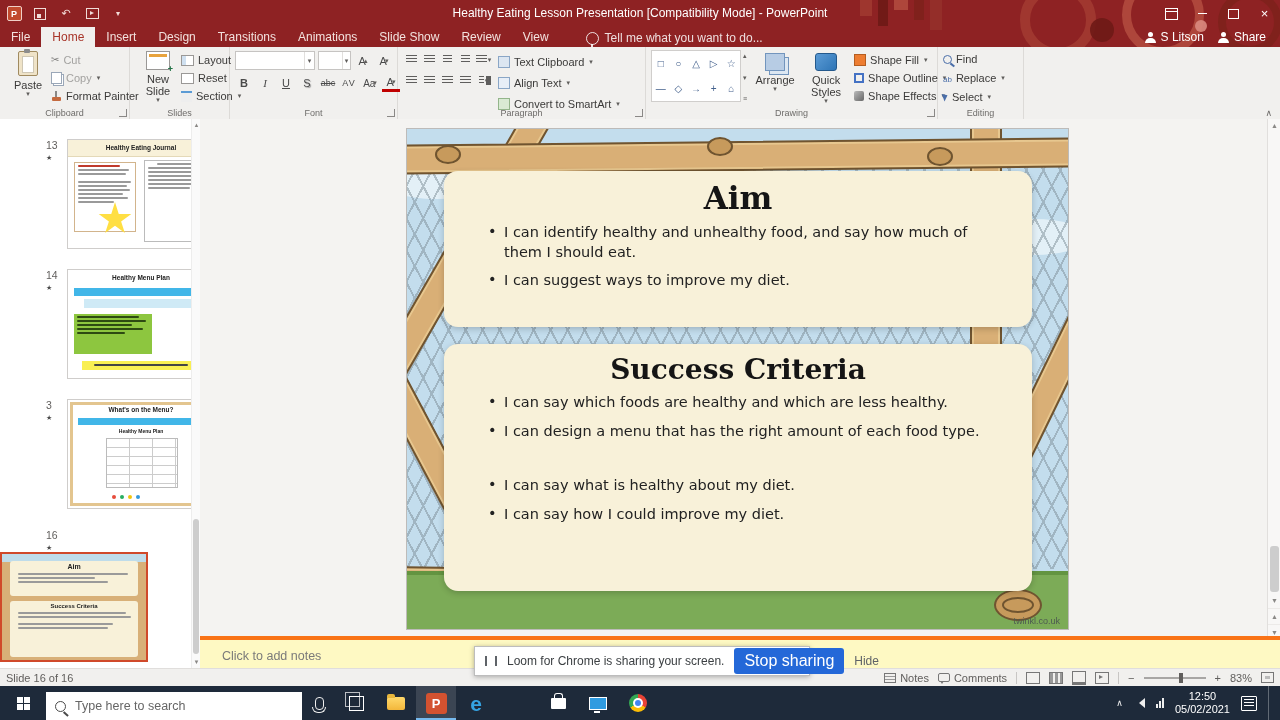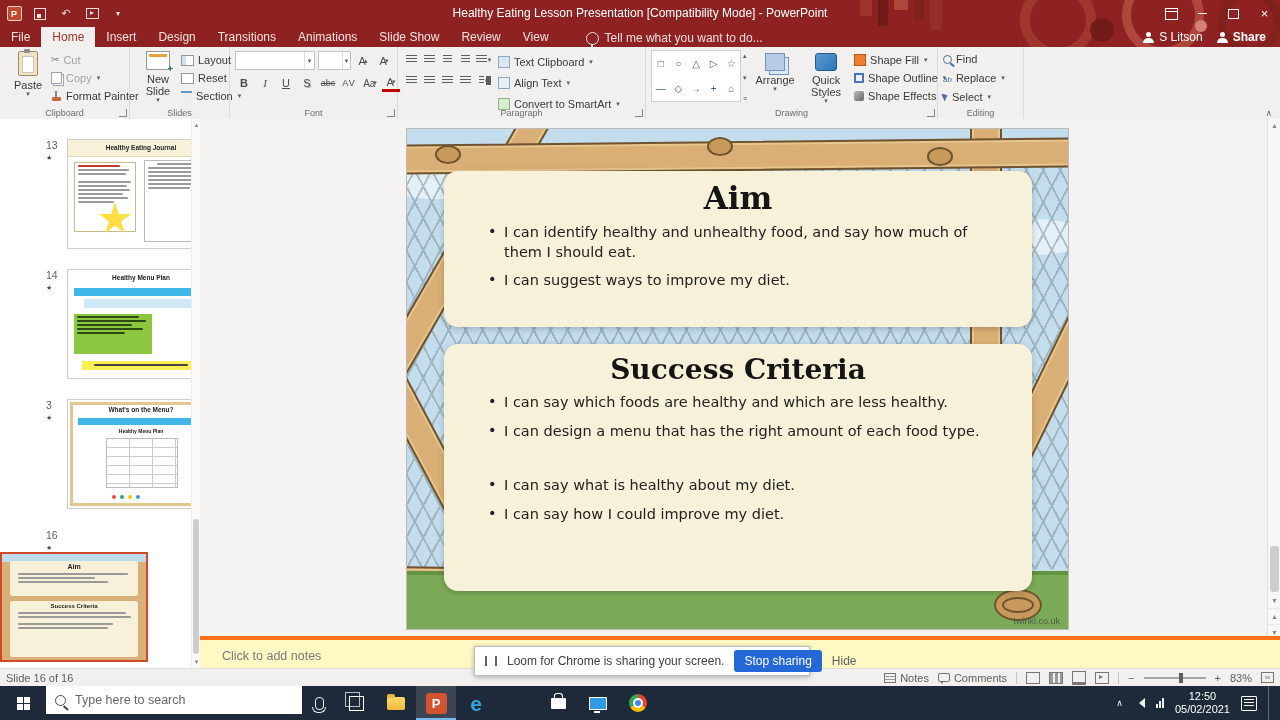--- a/index.html
+++ b/index.html
@@ -141,41 +141,41 @@
   .navbtn{height:15px;text-align:center;font-size:7px;color:#8a8886;line-height:15px;border-top:1px solid #eceae8;}
 
   
   #notes{position:absolute;left:200px;top:636px;width:1080px;height:32px;background:#fef9c3;border-top:4px solid #f97316;display:flex;align-items:center;text-align:center;}
   #notes span{margin-left:22px;font-size:12.5px;color:#7a7a7a;}
 
   
   #banner{position:absolute;left:474px;top:646px;width:336px;height:30px;background:#fff;border:1px solid #bdbdbd;box-shadow:0 1px 5px rgba(0,0,0,.3);display:flex;align-items:center;gap:10px;padding:0 10px;box-sizing:border-box;z-index:60;}
   .i-pause{width:8px;height:10px;border-left:2px solid #5f6368;border-right:2px solid #5f6368;flex:none;}
   #banner .msg{font-size:12px;color:#3c4043;white-space:nowrap;}
-  #stopbtn{background:#2468d8;color:#fff;font-size:12px;border-radius:3px;padding:4px 10px;white-space:nowrap;}
+  #stopbtn{background:#2468d8;color:#fff;font-size:16px;border-radius:3px;padding:4px 10px;white-space:nowrap;}
   #hidebtn{font-size:12px;color:#5f6368;}
 
   
   #status{position:absolute;left:0;top:668px;width:1280px;height:18px;background:#f1f0ee;border-top:1px solid #e0dedc;display:flex;align-items:center;justify-content:space-between;font-size:11px;color:#605e5c;box-sizing:border-box;padding:0 6px;}
   #status .right{display:flex;align-items:center;gap:9px;}
   .stbtn{display:flex;align-items:center;gap:4px;}
   .i-notes{width:10px;height:8px;border:1px solid #777;background:repeating-linear-gradient(to bottom,transparent 0 2px,#999 2px 3px);}
   .i-comment{width:10px;height:7px;border:1px solid #777;border-radius:2px;position:relative;}
   .i-comment:after{content:"";position:absolute;left:1px;bottom:-3px;border-left:2px solid transparent;border-right:2px solid transparent;border-top:3px solid #777;}
   .vsep{width:1px;height:12px;background:#c8c6c4;}
   .vwico{width:12px;height:10px;border:1px solid #777;position:relative;}
   .vw2{background:repeating-linear-gradient(to right,#999 0 3px,transparent 3px 5px);}
   .vw3{border-bottom:3px solid #777;}
   .vw4:after{content:"";position:absolute;left:3px;top:2px;border-left:4px solid #777;border-top:2px solid transparent;border-bottom:2px solid transparent;}
   .ztrack{width:62px;height:2px;background:#a8a6a4;position:relative;}
   .zthumb{position:absolute;left:58%;top:-4px;width:4px;height:10px;background:#605e5c;}
   .i-fit{width:11px;height:9px;border:1px solid #777;background:linear-gradient(#bbb,#bbb) center/5px 3px no-repeat;}
 
   
-  #taskbar{position:absolute;left:0;top:686px;width:1280px;height:34px;background:#1e2a3a;display:flex;align-items:flex-start;}
+  #taskbar{position:absolute;left:0;top:686px;width:1280px;height:34px;background:#1e2a3a;display:flex;align-items:flex-end;}
   .tcell{height:34px;display:flex;align-items:center;justify-content:center;flex:none;position:relative;}
   .tcell.active{background:rgba(255,255,255,.13);}
   .tcell.active:after{content:"";position:absolute;left:0;right:0;bottom:0;height:2px;background:#76b9ed;}
   #start{width:46px;}
   .winlogo{display:grid;grid-template-columns:6px 6px;grid-template-rows:6px 6px;gap:1px;}
   .winlogo i{background:#fff;}
   #search{width:256px;height:28px;background:#fff;display:flex;align-items:center;gap:7px;padding:0 9px;box-sizing:border-box;}
   .i-mag{width:9px;height:9px;border:1.5px solid #4a4a4a;border-radius:50%;position:relative;flex:none;}
   .i-mag:after{content:"";position:absolute;right:-4px;bottom:-4px;width:6px;height:1.5px;background:#4a4a4a;transform:rotate(42deg);}
   #search input{border:none;outline:none;flex:1;font-size:12.5px;color:#444;font-family:"Liberation Sans",sans-serif;background:transparent;}
@@ -264,21 +264,21 @@
       <span class="tab">View</span>
       <span id="tellme">
           <span class="i-bulb"></span>
           <span>Tell me what you want to do...</span>
         </span>
       <span id="tabright">
         <span style="display:flex;align-items:center;gap:5px;">
             <span class="i-person"></span>
             <span>S Litson</span>
           </span>
-        <span style="display:flex;align-items:center;gap:5px;font-weight:bold;">
+        <span style="display:flex;align-items:center;gap:5px;">
             <span class="i-person"></span>
             <span>Share</span>
           </span>
       </span>
     </div>
   </div>
 
   <div id="ribbon">
     <div id="groups">
 

